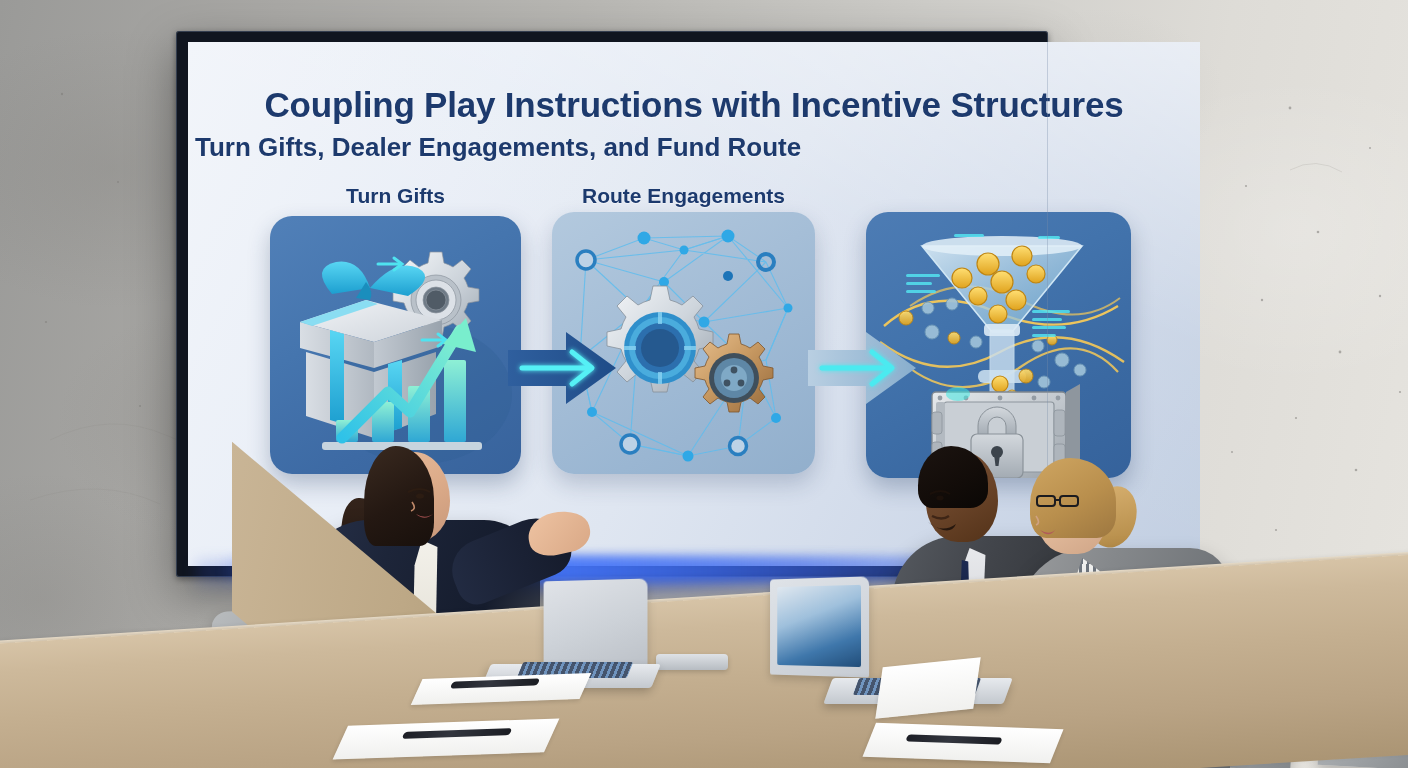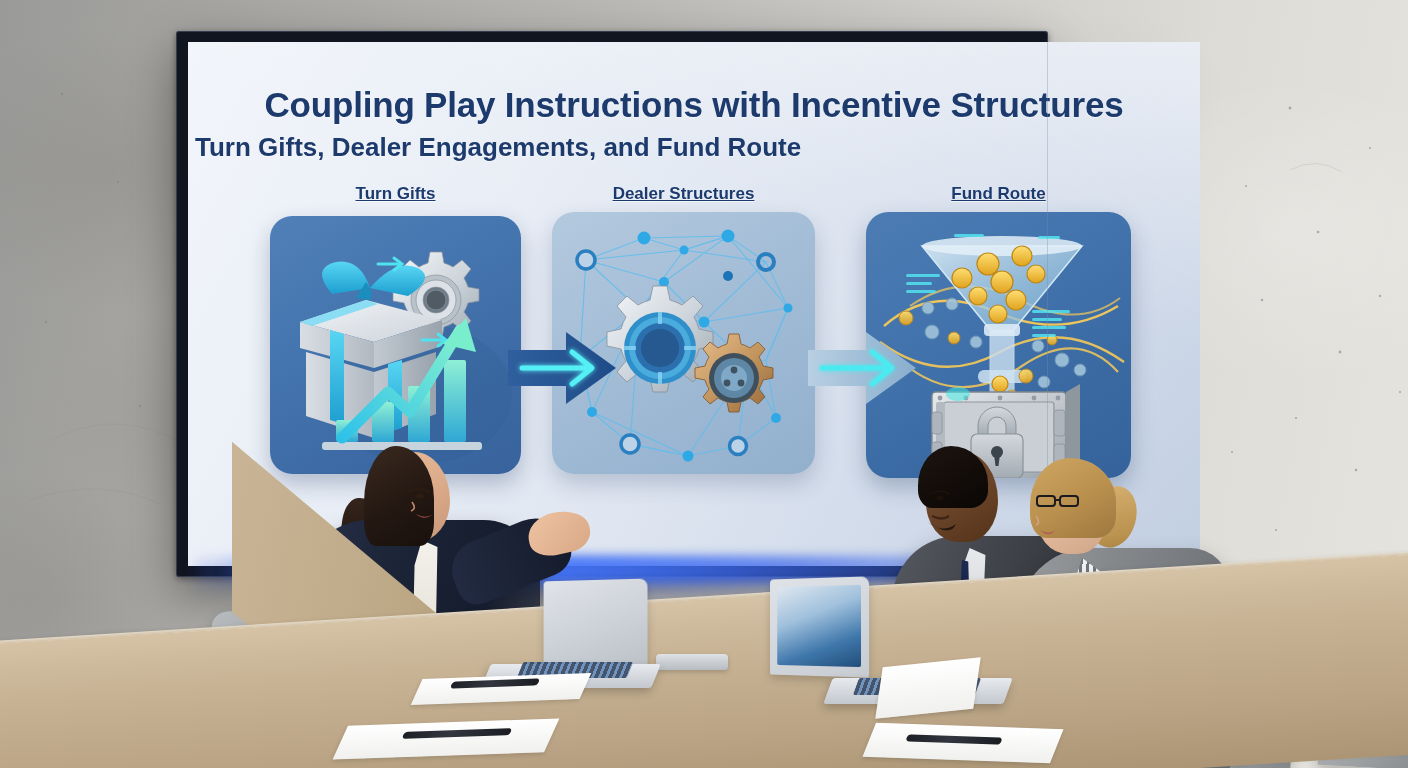--- a/index.html
+++ b/index.html
@@ -86,26 +86,25 @@
     font-size: 26px; font-weight: bold;
     color: #1d3a6d;
     text-shadow: 0 1px 1px rgba(255,255,255,0.5);
     white-space: nowrap;
     padding-left: 7px;
   }
 
   
   .step-label {
     position: absolute;
-    font-size: 17px; font-weight: bold;
+    font-size: 21px; font-weight: bold;
     color: #1c3a6e;
     text-align: center;
     white-space: nowrap;
     text-shadow: 0 1px 1px rgba(255,255,255,0.55);
-    text-decoration: underline;
   }
   .panel {
     position: absolute;
     border-radius: 22px;
     overflow: hidden;
   }
   #panel-1 {
     left: 82px; top: 174px; width: 251px; height: 258px;
     background: linear-gradient(150deg, #5180b8 0%, #4575ae 38%, #3d6aa4 72%, #38639c 100%);
     box-shadow: 0 10px 22px rgba(30,55,95,0.28);
@@ -370,22 +369,21 @@
 
   <div id="display">
 
     <div id="slide">
       <div class="slide-sheen"></div>
 
       <div id="slide-title">Coupling Play Instructions with Incentive Structures</div>
       <div id="slide-subtitle">Turn Gifts, Dealer Engagements, and Fund Route</div>
 
       <div class="step-label" style="left:82px;  top:142px; width:251px;">Turn Gifts</div>
-      <div class="step-label" style="left:364px; top:142px; width:263px;">Dealer Structures</div>
-      <div class="step-label" style="left:678px; top:142px; width:265px;">Fund Route</div>
+      <div class="step-label" style="left:364px; top:142px; width:263px;">Route Engagements</div>
 
       <div class="panel" id="panel-1">
         <svg class="panel-inner" viewBox="0 0 251 258">
           <defs>
             <linearGradient id="g1boxTop" x1="0" y1="0" x2="1" y2="1">
               <stop offset="0" stop-color="#f2f4f7"></stop>
                 <stop offset="1" stop-color="#cdd3da"></stop>
             </linearGradient>
             <linearGradient id="g1boxL" x1="0" y1="0" x2="1" y2="0">
               <stop offset="0" stop-color="#d9dee4"></stop>

